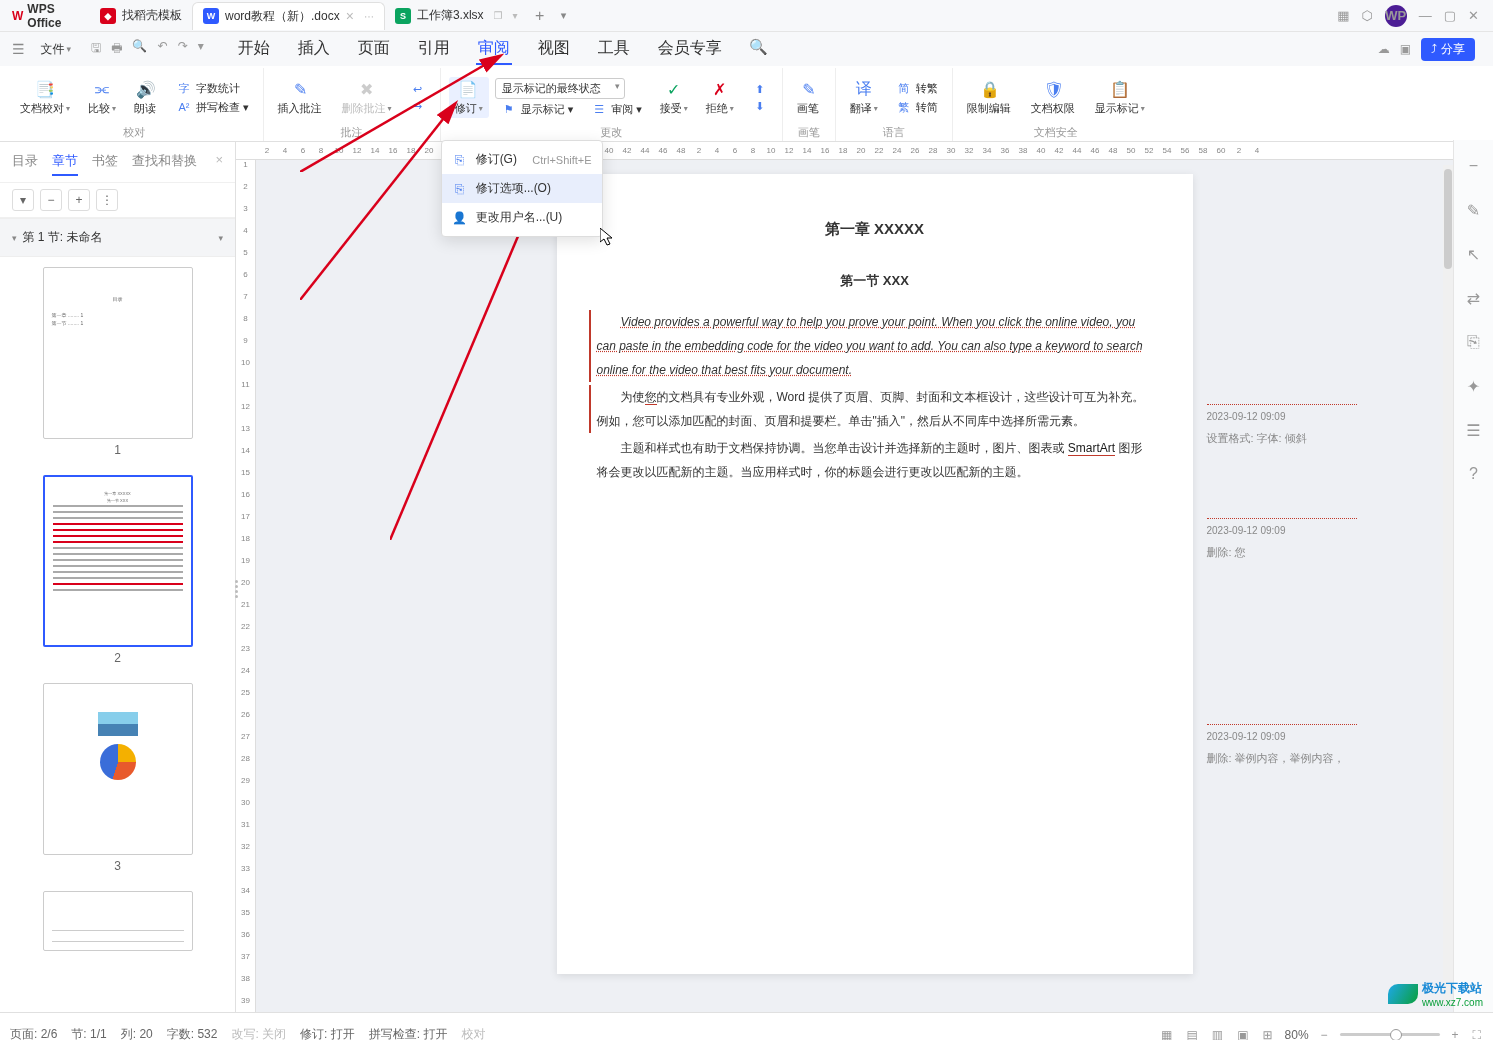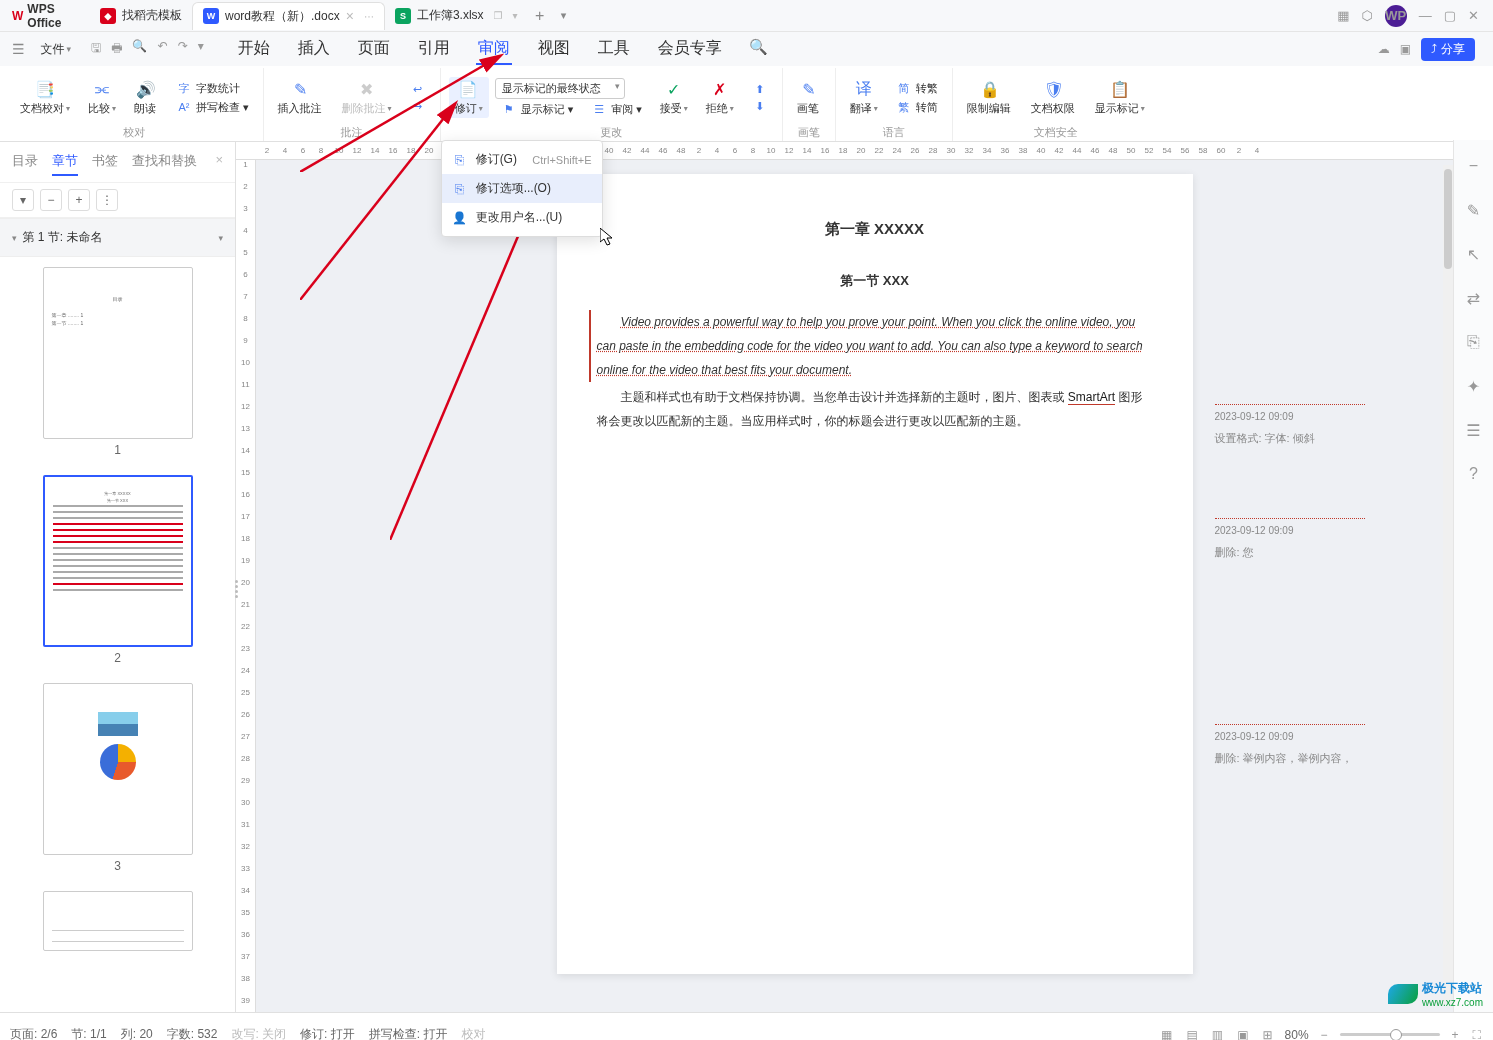--- a/index.html
+++ b/index.html
@@ -101,21 +101,21 @@
   .rtick-v { height: 22px; display: flex; justify-content: center; align-items: flex-start; }
   .doc-scroll { position: absolute; left: 20px; top: 18px; right: 0; bottom: 0; overflow: auto; }
   .page { width: 636px; min-height: 800px; background: #fff; margin: 14px auto; box-shadow: 0 2px 8px rgba(0,0,0,0.1); padding: 40px 40px 40px 40px; position: relative; font-size: 12px; line-height: 2; }
   .page h1 { text-align: center; font-size: 15px; font-weight: 700; margin-bottom: 24px; }
   .page h2 { text-align: center; font-size: 13px; margin-bottom: 16px; }
   .change-bar { border-left: 2px solid #c0392b; padding-left: 6px; margin-left: -8px; }
   .page p { margin-bottom: 3px; text-indent: 2em; }
   .page .misspell { color: #1a1a1a; border-bottom: 1px ridge #c0392b; }
   .page .ital { font-style: italic; text-decoration: underline dotted #c0392b; }
   .page .sym { font-family: monospace; }
-  .comment { position: absolute; left: 650px; width: 150px; font-size: 11px; color: #888; margin-left: 8px; }
+  .comment { position: absolute; left: 650px; width: 150px; font-size: 11px; color: #888; }
   .comment .cline { border-top: 1px dotted #c0392b; margin-bottom: 2px; }
   .comment .cdate { font-size: 10px; }
   .cursor-img { position: absolute; width: 16px; height: 20px; pointer-events: none; z-index: 60; }
   .cursor-img svg { width: 100%; height: 100%; }
 
   
   .arrow { position: absolute; pointer-events: none; z-index: 40; }
   .arrow line { stroke: #d9001b; stroke-width: 2.5; }
   .arrow polygon { fill: #d9001b; }
 
@@ -551,20 +551,23 @@
         <div class="rtick-v">38</div>
         <div class="rtick-v">39</div>
       </div>
     <div class="doc-scroll">
       <div class="page">
         <h1>第一章  XXXXX</h1>
         <h2>第一节  XXX</h2>
         <div class="change-bar">
           <p class="ital">Video provides a powerful way to help you prove your point. When you click the online video, you can paste in the embedding code for the video you want to add. You can also type a keyword to search online for the video that best fits your document.</p>
         </div>
+        <div class="change-bar">
+          <p><span>为使</span><span class="misspell">您</span><span>的文档具有专业外观，Word 提供了页眉、页脚、封面和文本框设计，这些设计可互为补充。例如，您可以添加匹配的封面、页眉和提要栏。单击"插入"，然后从不同库中选择所需元素。</span></p>
+        </div>
         <p><span>主题和样式也有助于文档保持协调。当您单击设计并选择新的主题时，图片、图表或 </span><span class="misspell">SmartArt</span><span> 图形将会更改以匹配新的主题。当应用样式时，你的标题会进行更改以匹配新的主题。</span></p>
 
         <div class="comment" style="top:230px">
           <div class="cline"></div>
           <div class="cdate">2023-09-12 09:09</div>
           <div>设置格式: 字体: 倾斜</div>
         </div>
         <div class="comment" style="top:344px">
           <div class="cline"></div>
           <div class="cdate">2023-09-12 09:09</div>

